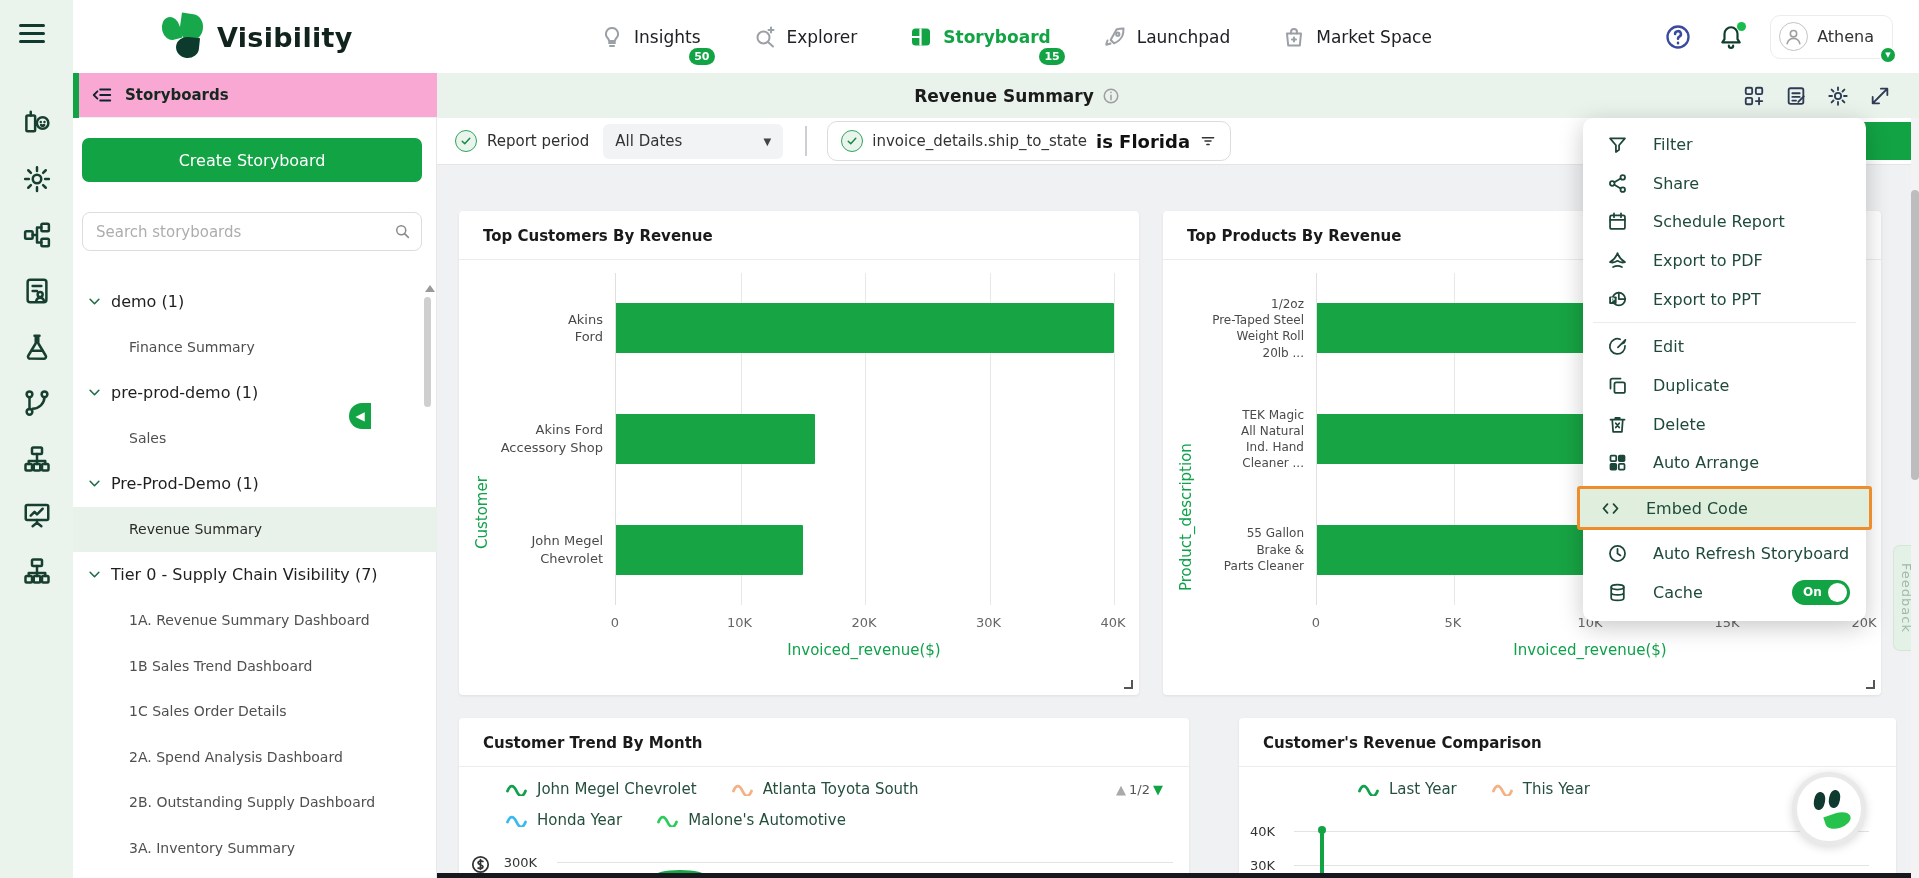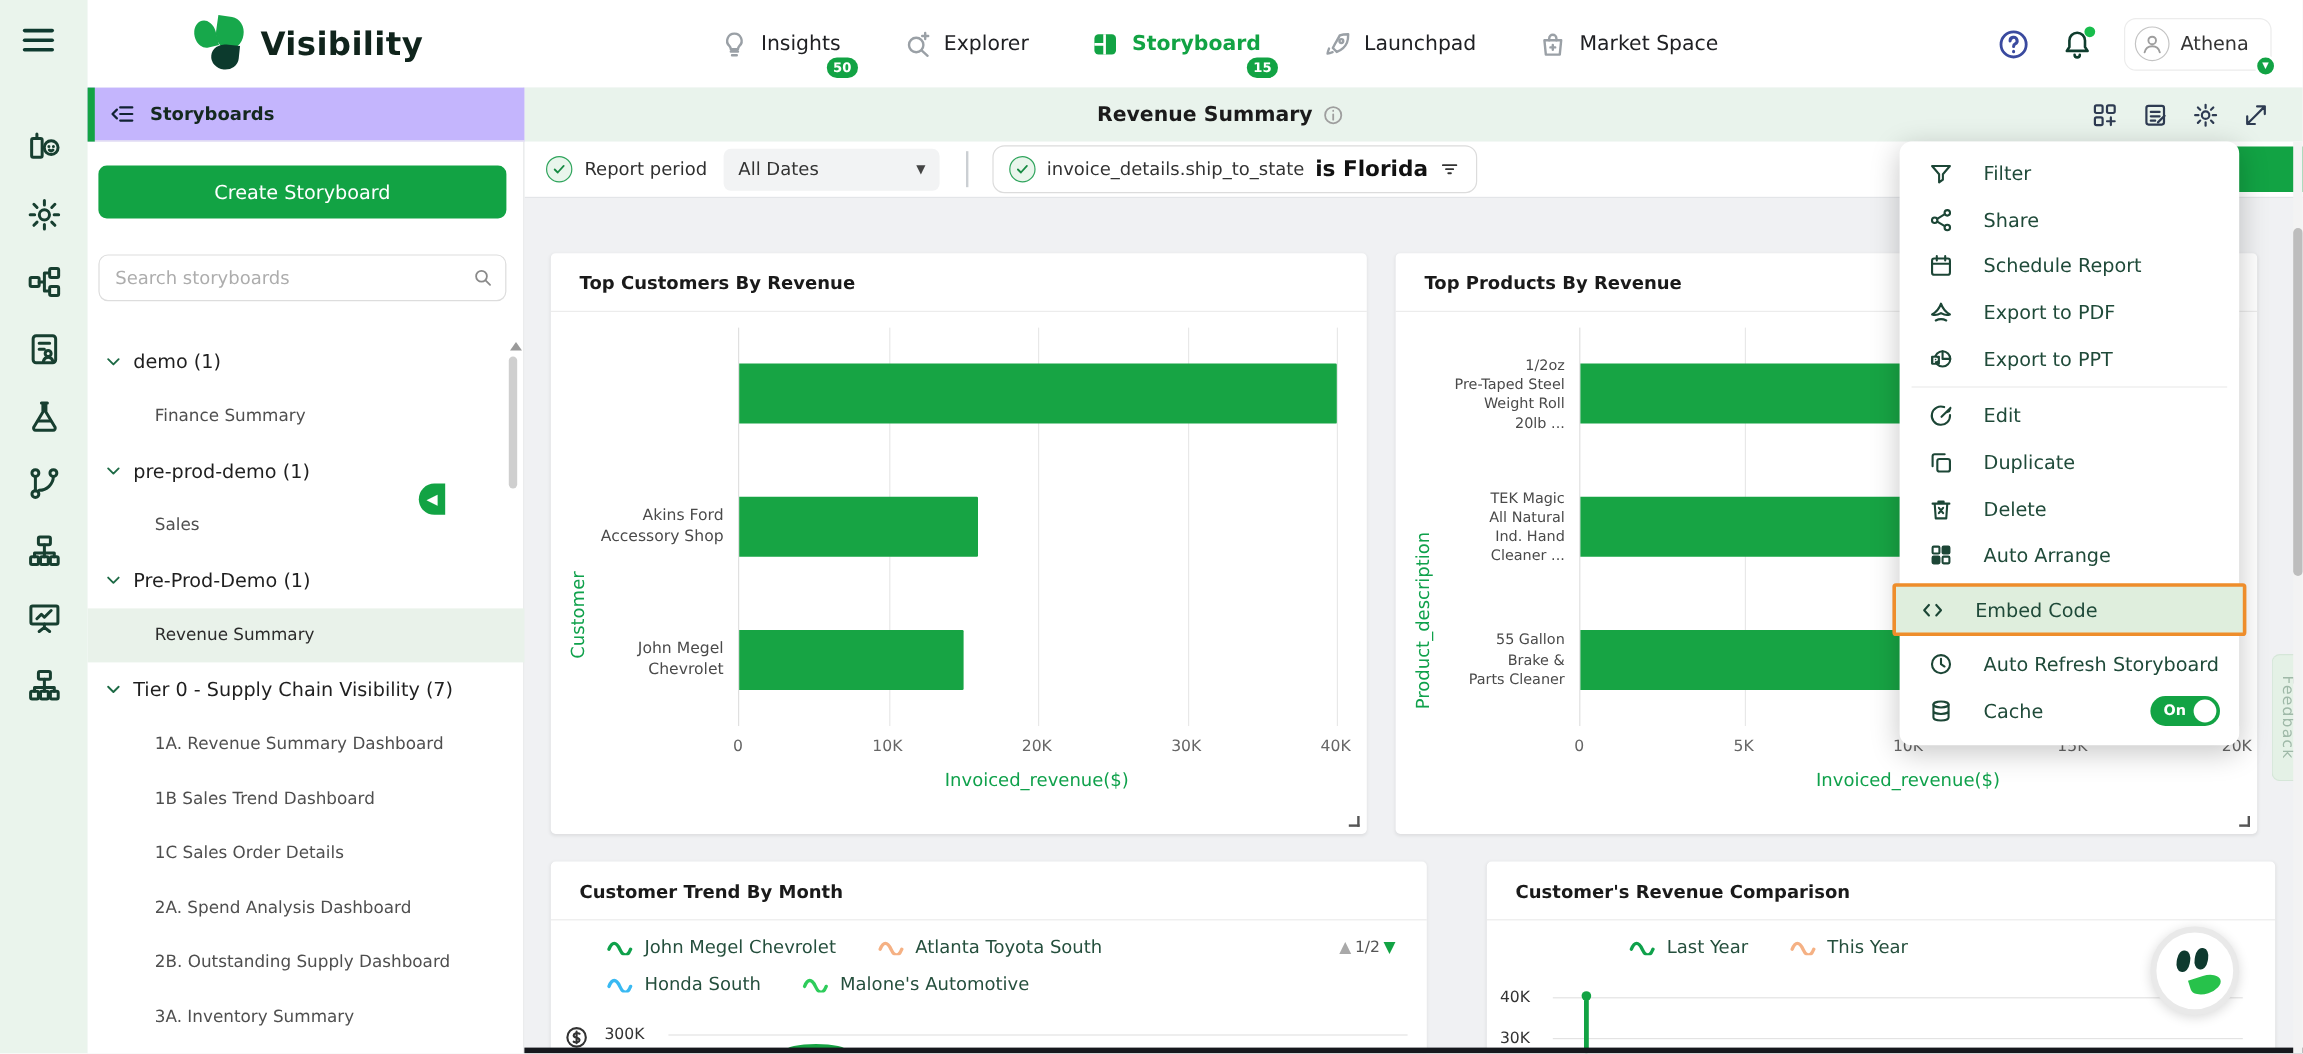--- a/index.html
+++ b/index.html
@@ -43,21 +43,21 @@
   
   #subbar { position:absolute; left:437px; top:73px; width:1482px; height:45px; background:#E9F3EC; z-index:5; }
   #page-title-wrap { position:absolute; left:0; width:1160px; top:0; height:45px; display:flex; align-items:center; justify-content:center; gap:8px; }
   #page-title { font-size:17px; font-weight:700; color:#1B1B1B; }
   #title-info { width:18px; height:18px; color:#9E9E9E; cursor:pointer; }
   #subbar-icons { position:absolute; right:28px; top:0; height:45px; display:flex; align-items:center; gap:20px; }
   .sub-ico { width:22px; height:22px; color:#2E3B52; cursor:pointer; }
 
   
   #sidebar { position:absolute; left:73px; top:73px; width:364px; height:805px; background:#fff; border-right:1px solid #E6E8E9; z-index:6; }
-  #sidebar-header { position:absolute; left:0; top:0; width:364px; height:45px; background:#c4b5fd; display:flex; align-items:center; gap:12px; border-bottom:1px solid #F0F0F0; }
+  #sidebar-header { position:absolute; left:0; top:0; width:364px; height:45px; background:#f9a8d4; display:flex; align-items:center; gap:12px; border-bottom:1px solid #F0F0F0; }
   #sidebar-stripe { width:6px; height:45px; background:#12A344; }
   #collapse-ico { width:22px; height:22px; color:#123; cursor:pointer; }
   #sidebar-title { font-size:15px; font-weight:700; color:#14281F; }
   #create-btn { position:absolute; left:9px; top:65px; width:340px; height:44px; background:#12A344; color:#fff;
     font-size:16px; border:none; border-radius:7px; cursor:pointer; font-family:inherit; }
   #search-wrap { position:absolute; left:9px; top:139px; width:340px; height:39px; }
   #search-input { width:100%; height:100%; border:1px solid #DDDDDD; border-radius:8px; padding:0 38px 0 13px;
     font-size:15px; color:#333; font-family:inherit; outline:none; }
   #search-input::placeholder { color:#ADADAD; }
   #search-ico { position:absolute; right:11px; top:10px; width:18px; height:18px; color:#8A8A8A; cursor:pointer; }
@@ -403,20 +403,22 @@
         <div class="gridline" style="left: 498px;"></div>
         <div class="bar" style="top: 30.3333px; height: 50px; width: 498px;"></div>
         <div class="bar" style="top: 141px; height: 50px; width: 199.2px;"></div>
         <div class="bar" style="top: 251.667px; height: 50px; width: 186.75px;"></div>
       </div>
       <div class="x-tick" style="left: 131px; top: 404px;">0</div>
       <div class="x-tick" style="left: 255.5px; top: 404px;">10K</div>
       <div class="x-tick" style="left: 380px; top: 404px;">20K</div>
       <div class="x-tick" style="left: 504.5px; top: 404px;">30K</div>
       <div class="x-tick" style="left: 629px; top: 404px;">40K</div>
+      <div class="cat-label" style="left: 14px; width: 130px; top: 62px; height: 110.667px; display: flex; align-items: center; justify-content: flex-end; font-size: 13px;">Akins
+Ford</div>
       <div class="cat-label" style="left: 14px; width: 130px; top: 172.667px; height: 110.667px; display: flex; align-items: center; justify-content: flex-end; font-size: 13px;">Akins Ford
 Accessory Shop</div>
       <div class="cat-label" style="left: 14px; width: 130px; top: 283.333px; height: 110.667px; display: flex; align-items: center; justify-content: flex-end; font-size: 13px;">John Megel
 Chevrolet</div>
     </div>
 
   <div class="card" id="card2">
     <div class="card-title">Top Products By Revenue</div>
     <div class="card-div"></div>
     <div class="ylab" style="left:14px;top:100px;height:280px;">Product_description</div>
@@ -470,21 +472,21 @@
           <span class="legend-label">Atlanta Toyota South</span>
         </div>
       </div>
     <div class="legend-row" id="trend-legend-2" style="left:46px;top:93px;">
         <div class="legend-item">
           <span class="wave" style="color: rgb(57, 185, 242);">
             <svg viewBox="0 0 22 14" fill="none" stroke="currentColor" stroke-width="2.8" stroke-linecap="round">
               <path d="M2 9c2.5-6.5 6-6.5 9 0s6.5 6.5 9 0"></path>
             </svg>
           </span>
-          <span class="legend-label">Honda South</span>
+          <span class="legend-label">Honda Year</span>
         </div>
         <div class="legend-item">
           <span class="wave" style="color: rgb(46, 204, 91);">
             <svg viewBox="0 0 22 14" fill="none" stroke="currentColor" stroke-width="2.8" stroke-linecap="round">
               <path d="M2 9c2.5-6.5 6-6.5 9 0s6.5 6.5 9 0"></path>
             </svg>
           </span>
           <span class="legend-label">Malone's Automotive</span>
         </div>
       </div>

